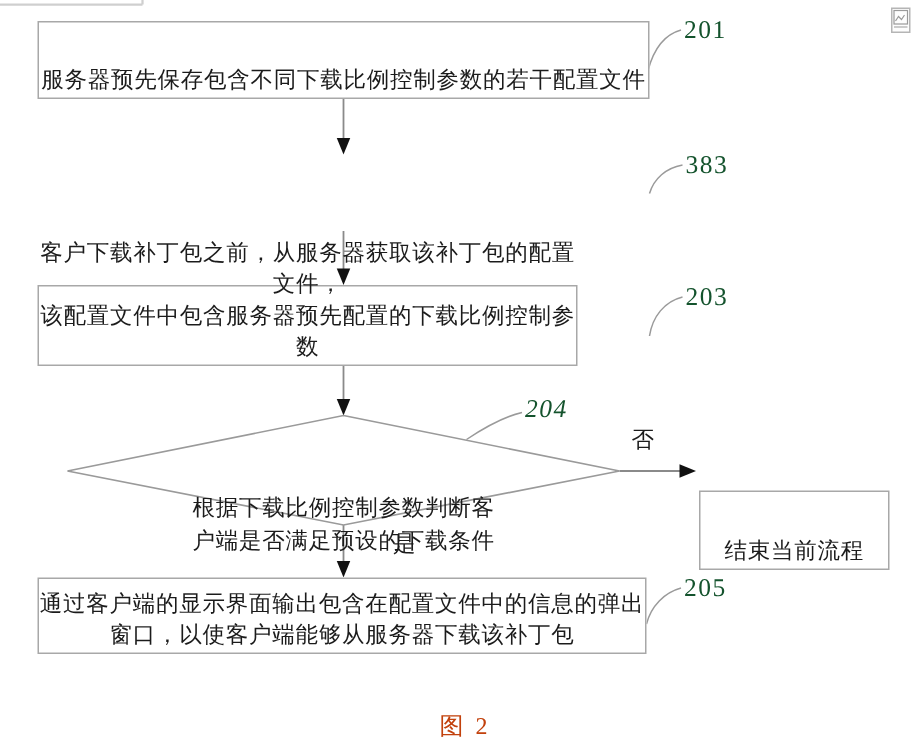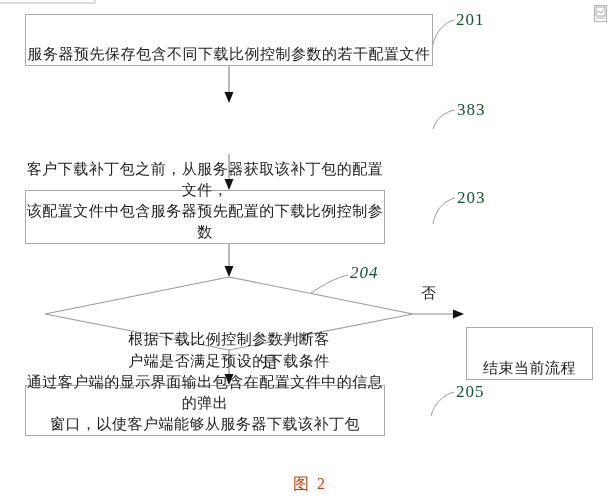--- a/index.html
+++ b/index.html
@@ -21,21 +21,21 @@
     font-size:15px;
     letter-spacing:0.5px;
     line-height:21px;
     white-space:pre-line;
     box-sizing:border-box;
   }
   #box201{left:25px;top:14px;width:408px;height:52px;}
   #box202{left:25px;top:103px;width:408px;height:51px;}
   #box203{left:25px;top:190px;width:360px;height:54px;}
   #boxEnd{left:466px;top:287px;width:127px;height:53px;margin-top:40px;}
-  #box205{left:25px;top:385px;width:360px;height:51px;}
+  #box205{left:25px;top:385px;width:406px;height:51px;}
   .diamond-text{
     position:absolute;left:85px;top:291px;width:288px;
     text-align:center;font-size:15px;line-height:22px;
     letter-spacing:0.5px;white-space:pre-line;margin-top:37px;
   }
   .ref-label{
     position:absolute;
     font-size:17px;
     color:#14532d;
     letter-spacing:1px;

